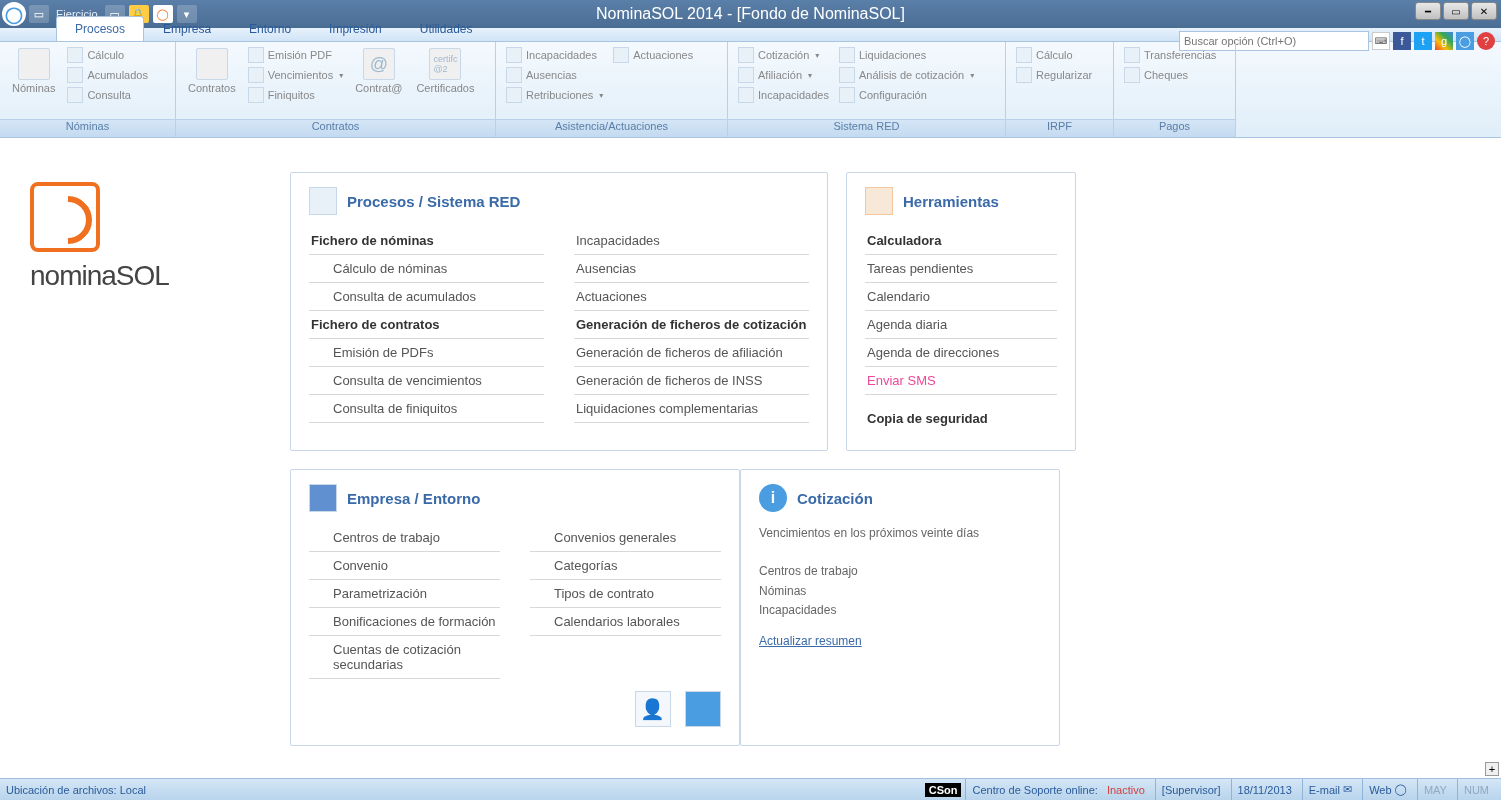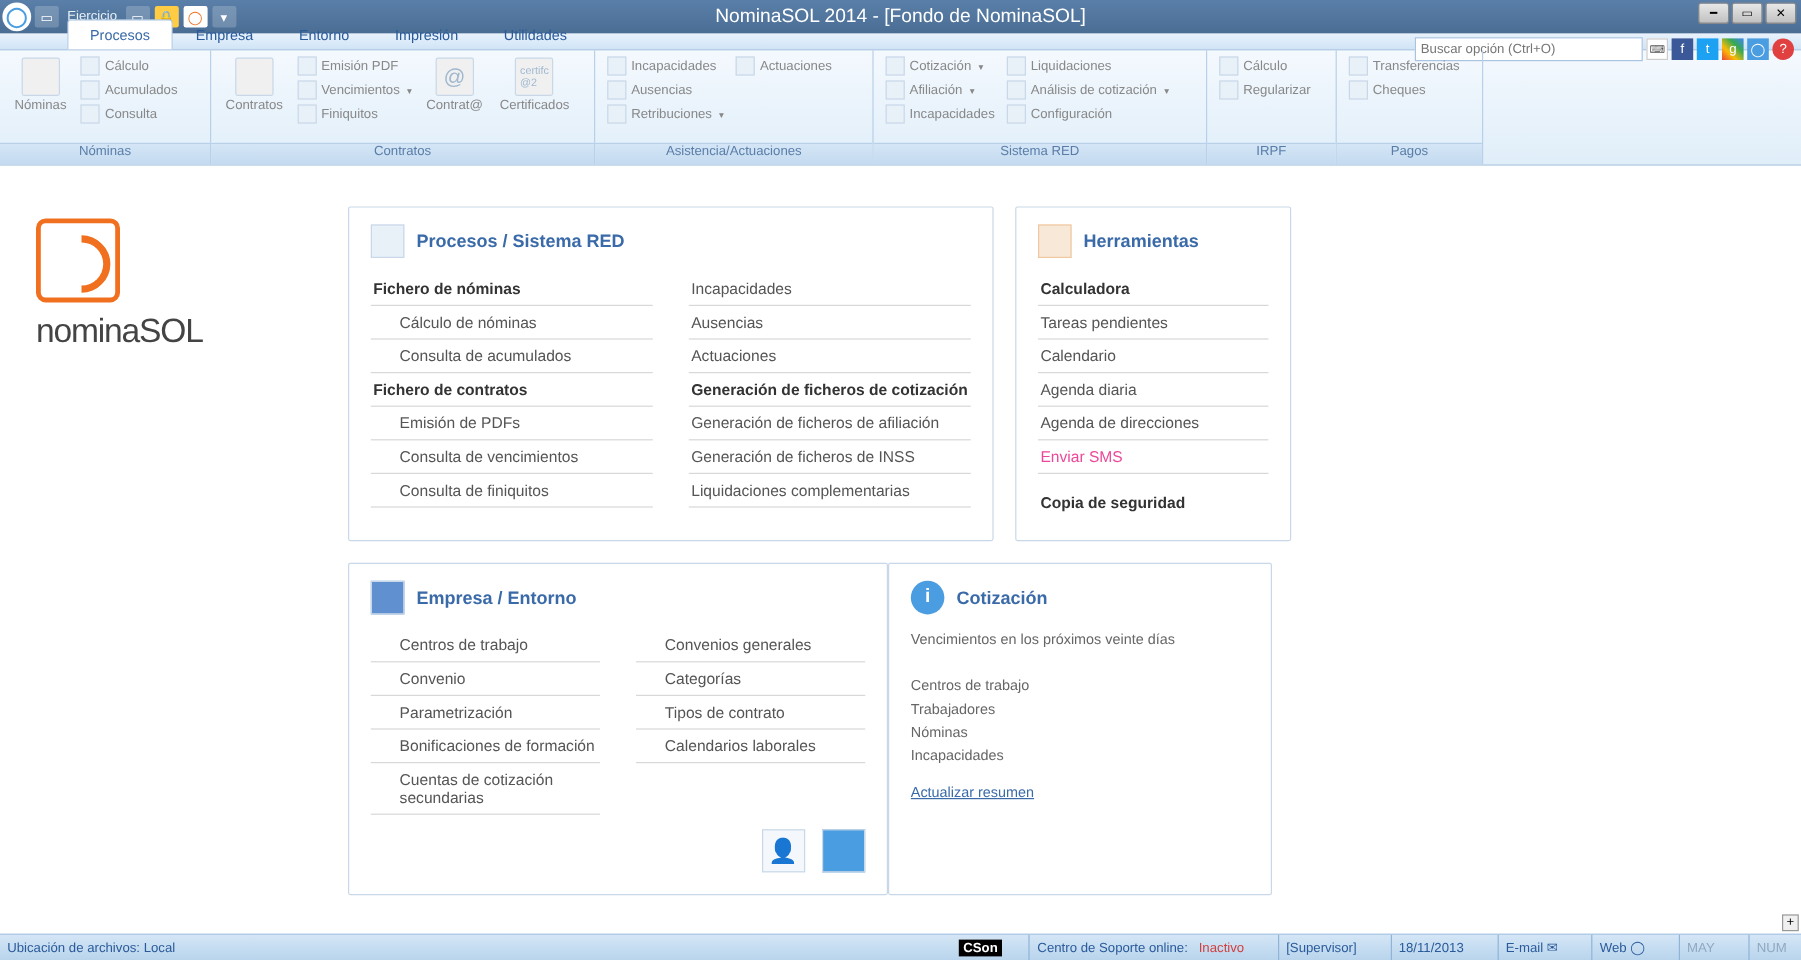--- a/index.html
+++ b/index.html
@@ -68,21 +68,21 @@
 .info-link { color: #3a6aa8; text-decoration: underline; cursor: pointer; font-size: 12px; display: inline-block; margin-top: 14px; }
 
 .panel-row2 { display: flex; }
 .panel-row2 .panel { flex: 0 0 auto; }
 .panel-row2 .panel.p3 { width: 450px; }
 .panel-row2 .panel.p4 { width: 320px; }
 
 
 .statusbar { position: absolute; bottom: 0; left: 0; right: 0; height: 22px; background: linear-gradient(#d4e6f6,#b8d4ec); border-top: 1px solid #a0c0e0; display: flex; align-items: center; font-size: 11px; color: #2a5a9a; }
 .sb-left { padding-left: 6px; flex: 1; }
-.sb-right { display: flex; align-items: center; gap: 22px; padding-right: 6px; }
+.sb-right { display: flex; align-items: center; gap: 4px; padding-right: 6px; }
 .sb-seg { padding: 0 6px; border-left: 1px solid #90b4d8; height: 22px; display: flex; align-items: center; gap: 3px; }
 .cson-badge { background: #000; color: #fff; padding: 1px 4px; font-weight: bold; font-size: 11px; }
 .inactive { color: #d04040; }
 .dim { color: #90a8c0; }
 .plus-btn { position: absolute; right: 2px; bottom: 24px; width: 14px; height: 14px; border: 1px solid #999; background: #f0f0f0; font-size: 11px; display: flex; align-items: center; justify-content: center; cursor: pointer; }
 </style>
 </head>
 <body>
 
 <div class="titlebar">
@@ -357,21 +357,20 @@
 
       <div class="panel p4">
         <div class="panel-header">
           <div class="panel-icon blue">i</div>
           <div class="panel-title">Cotización</div>
         </div>
         <div class="info-text" id="info-lines">
             <div>Vencimientos en los próximos veinte días</div>
             <div>&nbsp;</div>
             <div>Centros de trabajo</div>
-            <div>Trabajadores</div>
             <div>Nóminas</div>
             <div>Incapacidades</div>
           </div>
         <span class="info-link">Actualizar resumen</span>
       </div>
     </div>
   </div>
 </div>
 
 <div class="plus-btn">+</div>

